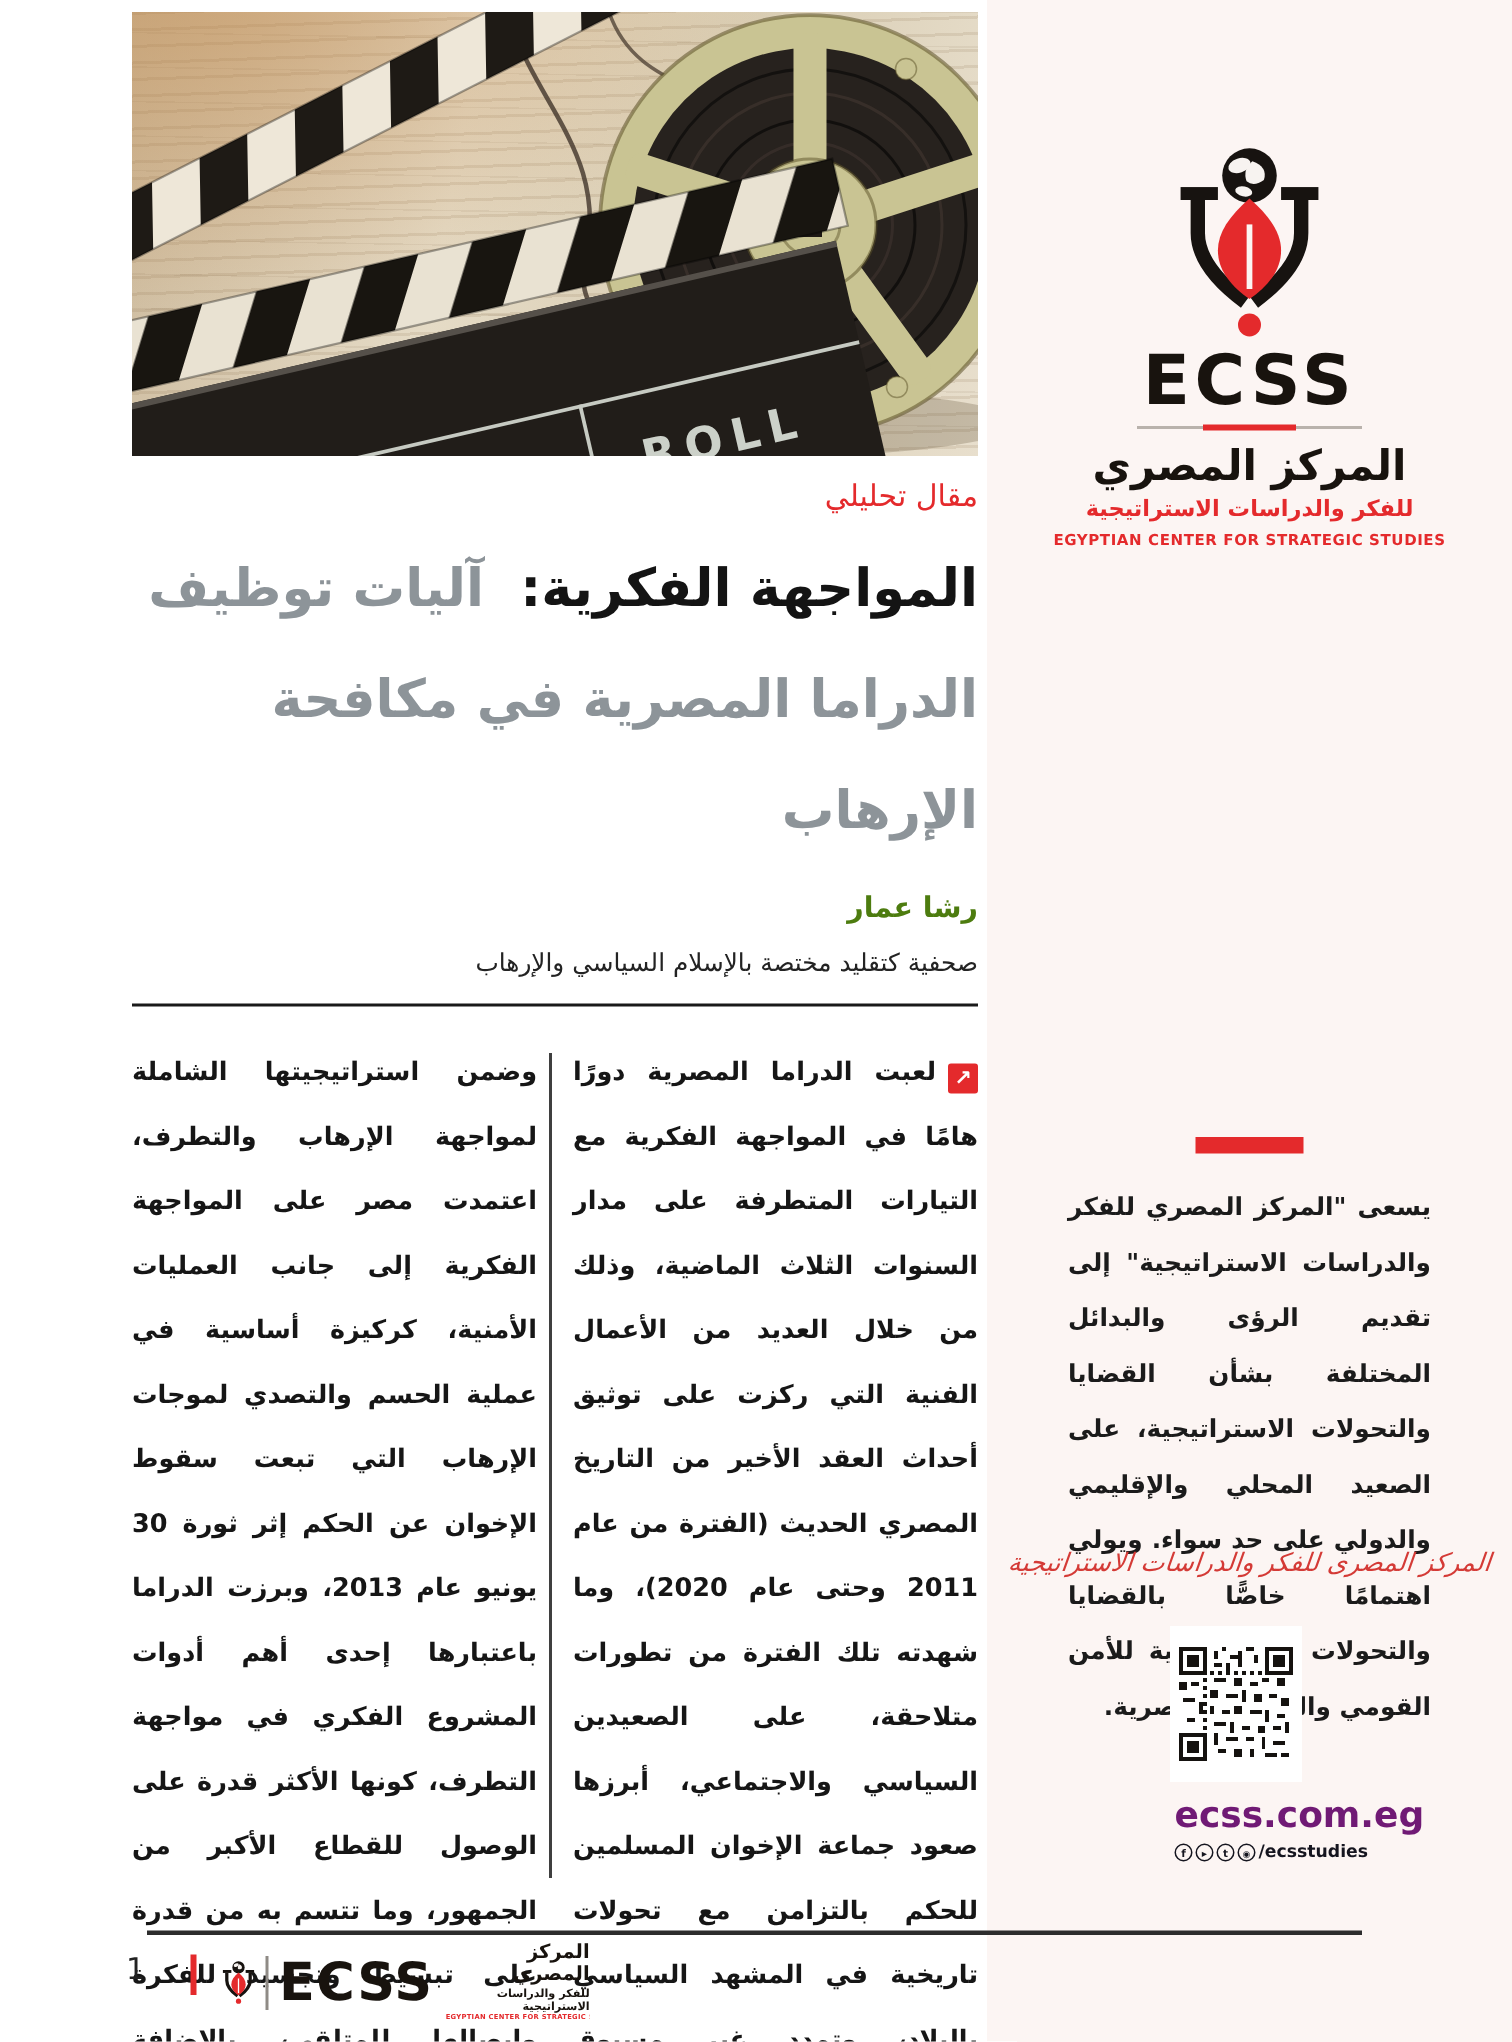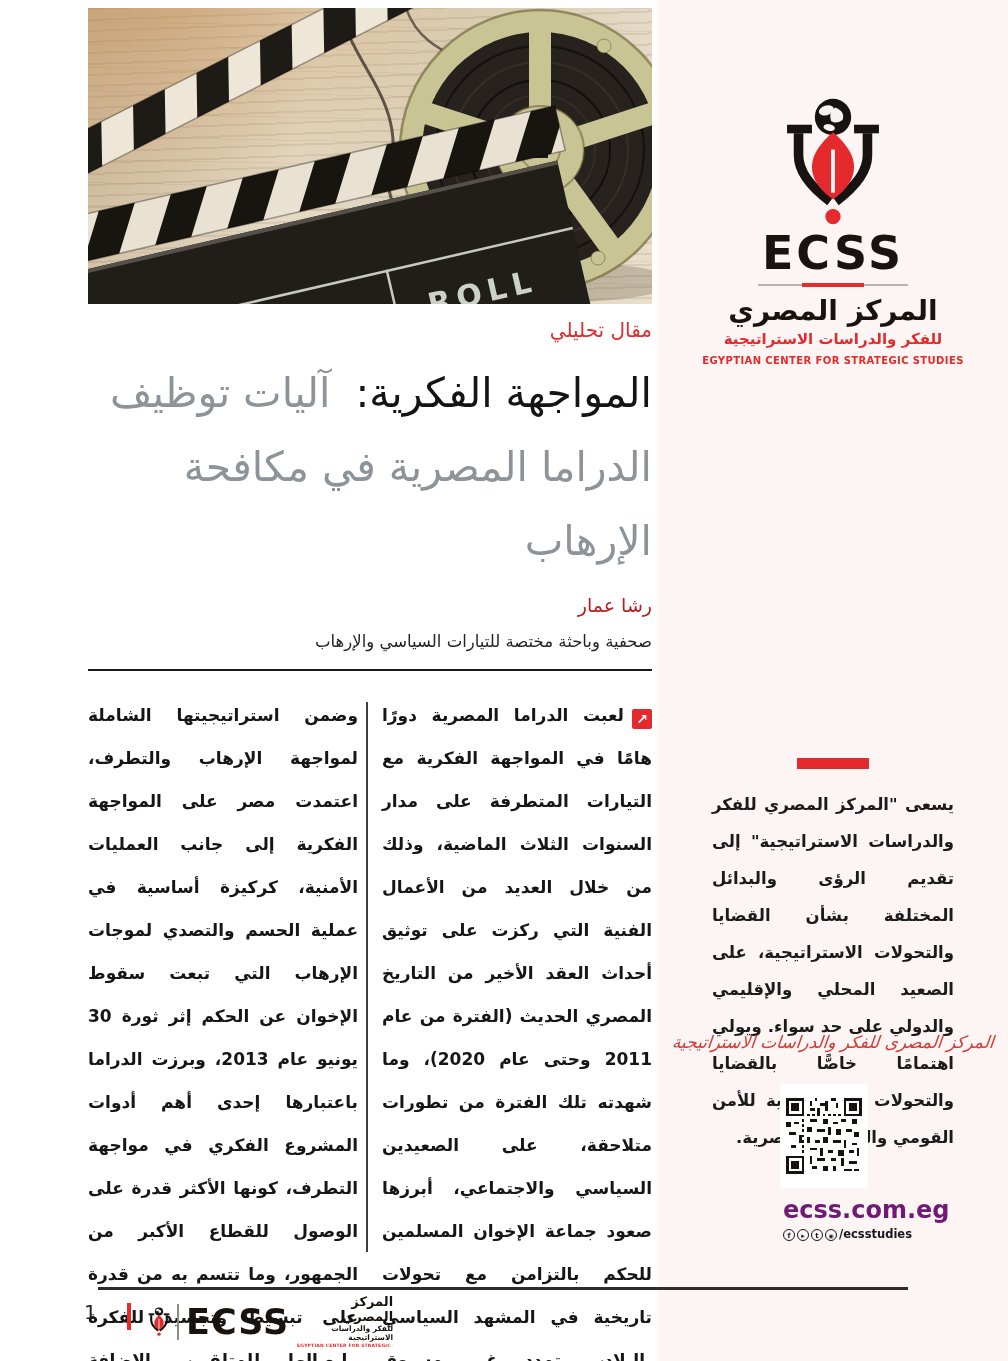--- a/index.html
+++ b/index.html
@@ -41,24 +41,24 @@
     background:
       radial-gradient(ellipse at 10% -12%, rgba(196,137,75,.55), rgba(196,137,75,0) 52%),
       repeating-linear-gradient(178deg, rgba(122,92,56,.13) 0 2px, rgba(0,0,0,0) 2px 11px),
       repeating-linear-gradient(181deg, rgba(100,75,45,.08) 0 1px, rgba(0,0,0,0) 1px 23px),
       linear-gradient(100deg,#cdbb9e,#e5dbc6 38%,#d9cdb3 68%,#e8dfcd);}
   .hero svg{display:block;}
 
   
   .category{right:356px;top:318px;font-size:20px;font-weight:normal;color:#e42a2c;direction:rtl;}
   .title{left:88px;top:356px;width:564px;direction:rtl;text-align:right;
-      font-size:41px;font-weight:normal;line-height:74px;color:#8d9499;}
+      font-size:35px;font-weight:bold;line-height:74px;color:#8d9499;}
   .title .t-black{color:#141414;}
   .title .t-gray{margin-right:12px;}
-  .author-name{right:356px;top:594px;font-size:19px;font-weight:normal;color:#b91c1c;direction:rtl;}
+  .author-name{right:356px;top:594px;font-size:19px;font-weight:bold;color:#4d7c0f;direction:rtl;}
   .author-role{right:356px;top:632px;font-size:16.5px;color:#232323;direction:rtl;}
   .header-rule{left:88px;top:669px;width:564px;height:2px;background:#1a1a1a;}
 
   
   .body-col{top:694px;width:270px;direction:rtl;text-align:justify;
       font-size:17px;font-weight:bold;line-height:43px;color:#161616;}
   .col-first{left:382px;} .col-second{left:88px;}
   .col-divider{left:366px;top:702px;width:2px;height:550px;background:#3f3f3f;}
   .para-icon{display:inline-block;width:20px;height:20px;background:#e42a2c;border-radius:2px;
       color:#fff;font-size:14px;line-height:20px;text-align:center;margin-left:8px;
@@ -211,21 +211,21 @@
     </g>
   </svg>
 </div>
 
 <div class="abs category">مقال تحليلي</div>
 <h1 class="abs title" style="margin:0">
   <span class="t-black">المواجهة الفكرية:</span>
   <span class="t-gray">آليات توظيف الدراما المصرية في مكافحة الإرهاب</span>
 </h1>
 <div class="abs author-name">رشا عمار</div>
-<div class="abs author-role">صحفية وباحثة مختصة للتيارات السياسي والإرهاب</div>
+<div class="abs author-role">صحفية كتقليد مختصة بالإسلام السياسي والإرهاب</div>
 <div class="abs header-rule"></div>
 
 <div class="abs body-col col-first">
   <span class="para-icon"></span><span>لعبت الدراما المصرية دورًا هامًا في المواجهة الفكرية مع التيارات المتطرفة على مدار السنوات الثلاث الماضية، وذلك من خلال العديد من الأعمال الفنية التي ركزت على توثيق أحداث العقد الأخير من التاريخ المصري الحديث (الفترة من عام 2011 وحتى عام 2020)، وما شهدته تلك الفترة من تطورات متلاحقة، على الصعيدين السياسي والاجتماعي، أبرزها صعود جماعة الإخوان المسلمين للحكم بالتزامن مع تحولات تاريخية في المشهد السياسي بالبلاد، وتمدد غير مسبوق للتيارات المتطرفة داخل مفاصل السلطة في ظل حكم الجماعة، وما تبعه من سقوط مدوٍّ ترتبت عليه موجة إرهاب وعنف في شتى أرجاء مصر.</span>
 </div>
 <div class="abs col-divider"></div>
 <div class="abs body-col col-second">
   <span>وضمن استراتيجيتها الشاملة لمواجهة الإرهاب والتطرف، اعتمدت مصر على المواجهة الفكرية إلى جانب العمليات الأمنية، كركيزة أساسية في عملية الحسم والتصدي لموجات الإرهاب التي تبعت سقوط الإخوان عن الحكم إثر ثورة 30 يونيو عام 2013، وبرزت الدراما باعتبارها إحدى أهم أدوات المشروع الفكري في مواجهة التطرف، كونها الأكثر قدرة على الوصول للقطاع الأكبر من الجمهور، وما تتسم به من قدرة على تبسيط وتجسيد للفكرة وإيصالها للمتلقي، بالإضافة لكونها تحظى بمكانة خاصة في منازل المصريين، على مستوى المتابعة ونسب المشاهدة، كتقليد اجتماعي مرتبط بشهر رمضان الكريم.</span>
 </div>
 

